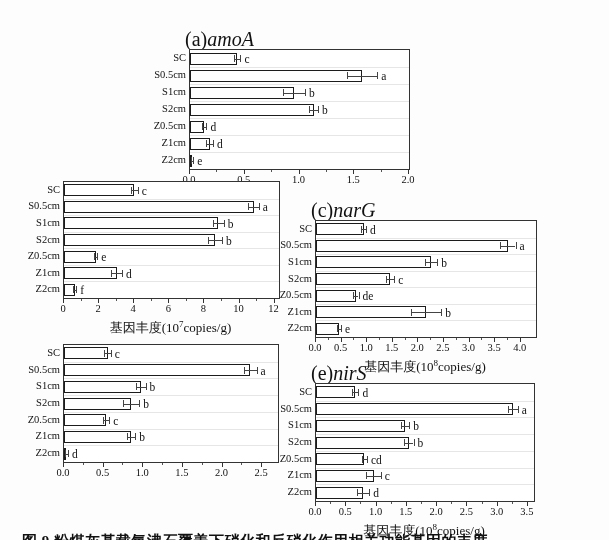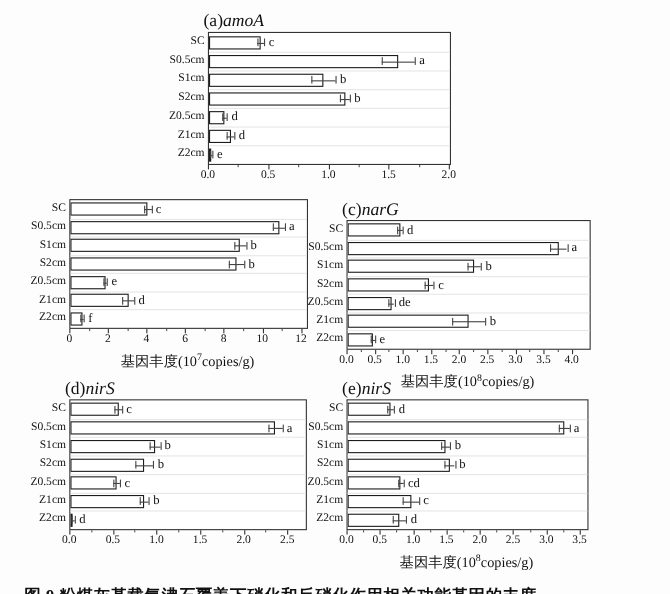--- a/index.html
+++ b/index.html
@@ -14,24 +14,25 @@
   .fig-root { position:relative; width:609px; height:540px; }
   .chart { position:absolute; }
   #chart-a { left:143px; top:10px; }
   #chart-b { left:17px;  top:181px; }
   #chart-c { left:269px; top:181px; }
   #chart-d { left:17px;  top:344px; }
   #chart-e { left:269px; top:344px; }
 
   .chart-title {
     margin-left:42px;
-    font-size:16px;
+    font-size:20px;
     height:19px;
     line-height:19px;
     white-space:nowrap;
+    margin-top:20px;
   }
   .chart-title .gene { font-style:italic; }
 
   .chart-body { display:flex; }
   .ycol { width:46px; display:flex; flex-direction:column; }
   .ylab {
     flex:1; display:flex; align-items:center; justify-content:flex-end;
     font-size:10.5px; padding-right:3px; white-space:nowrap;
   }
   .plot {
@@ -305,21 +306,20 @@
         <div class="tick minor" style="left: 166.3px;"></div>
         <div class="tick" style="left: 179.1px;"></div>
         <div class="ticklab" style="left: 179.1px;">3.5</div>
         <div class="tick minor" style="left: 191.9px;"></div>
         <div class="tick" style="left: 204.7px;"></div>
         <div class="ticklab" style="left: 204.7px;">4.0</div>
       </div>
       <div class="xlabel" style="margin-left: 46px; width: 220px;"><span>基因丰度(10</span><sup>8</sup><span>copies/g)</span></div>
     </div>
   <div class="chart" id="chart-d">
-      <div class="chart-title"><span>(d)</span><span class="gene">nirS</span></div>
       <div class="chart-body">
         <div class="ycol" style="height: 117px;">
           <div class="ylab">SC</div>
           <div class="ylab">S0.5cm</div>
           <div class="ylab">S1cm</div>
           <div class="ylab">S2cm</div>
           <div class="ylab">Z0.5cm</div>
           <div class="ylab">Z1cm</div>
           <div class="ylab">Z2cm</div>
         </div>

